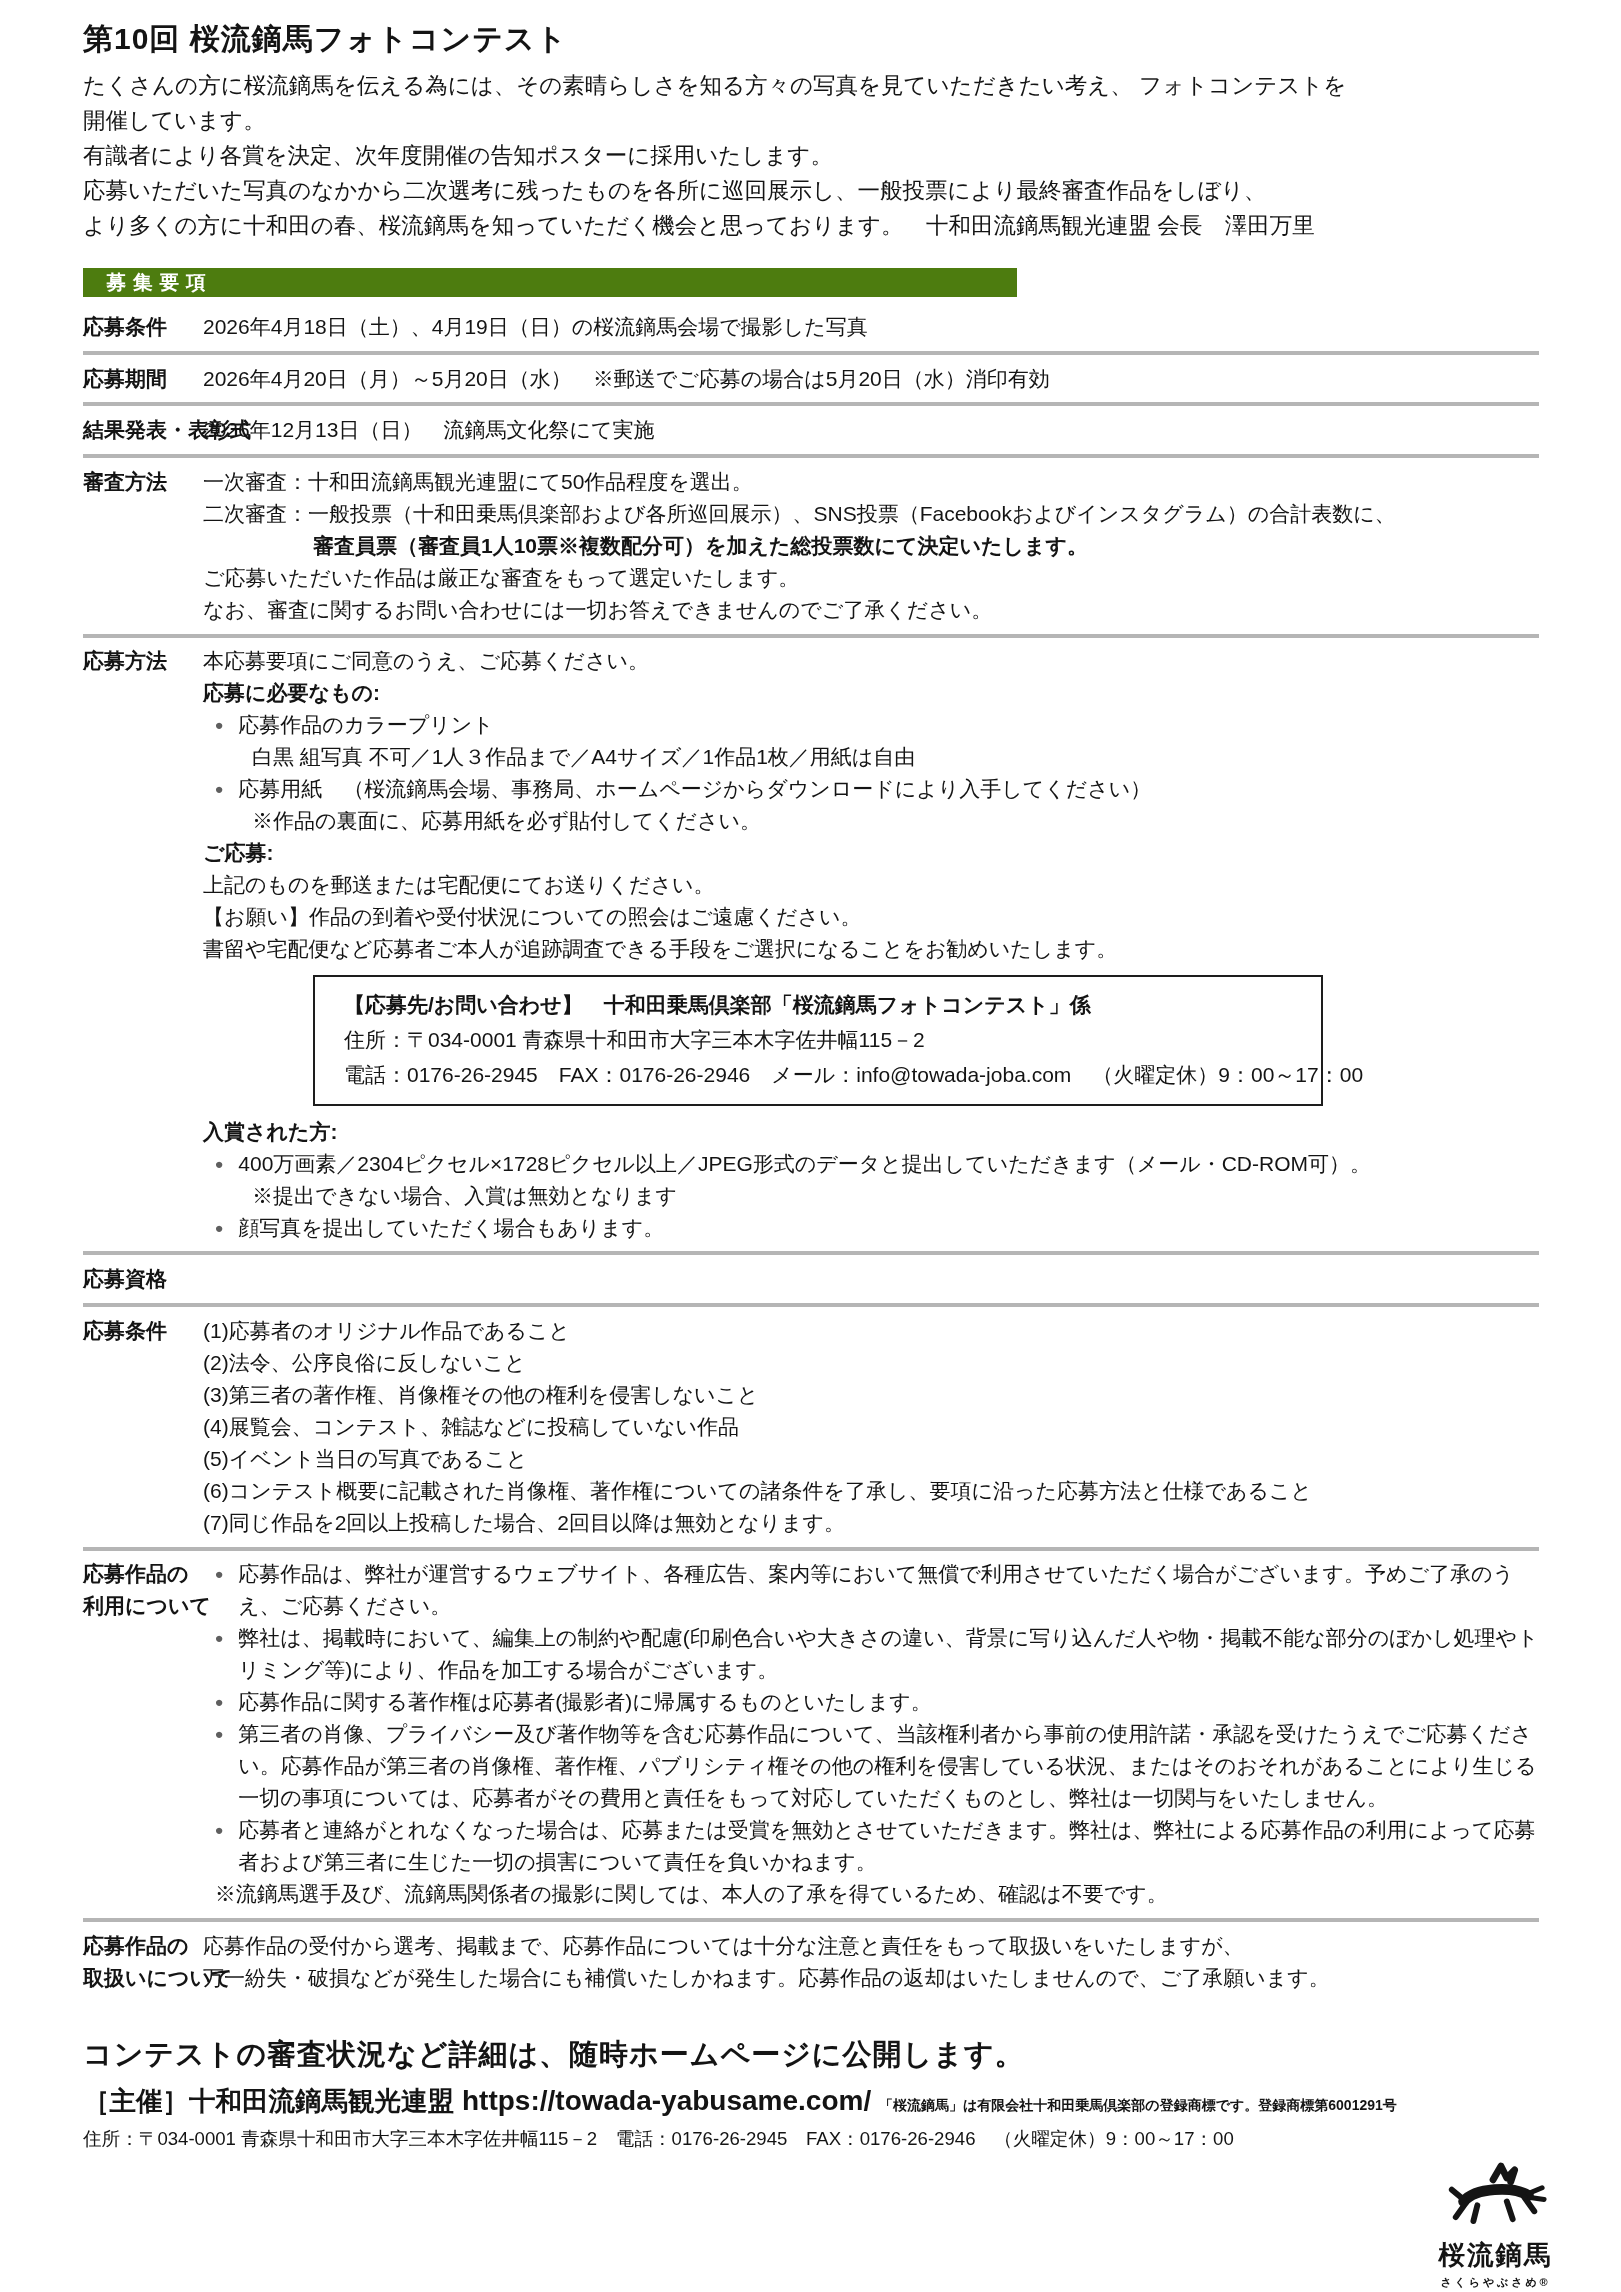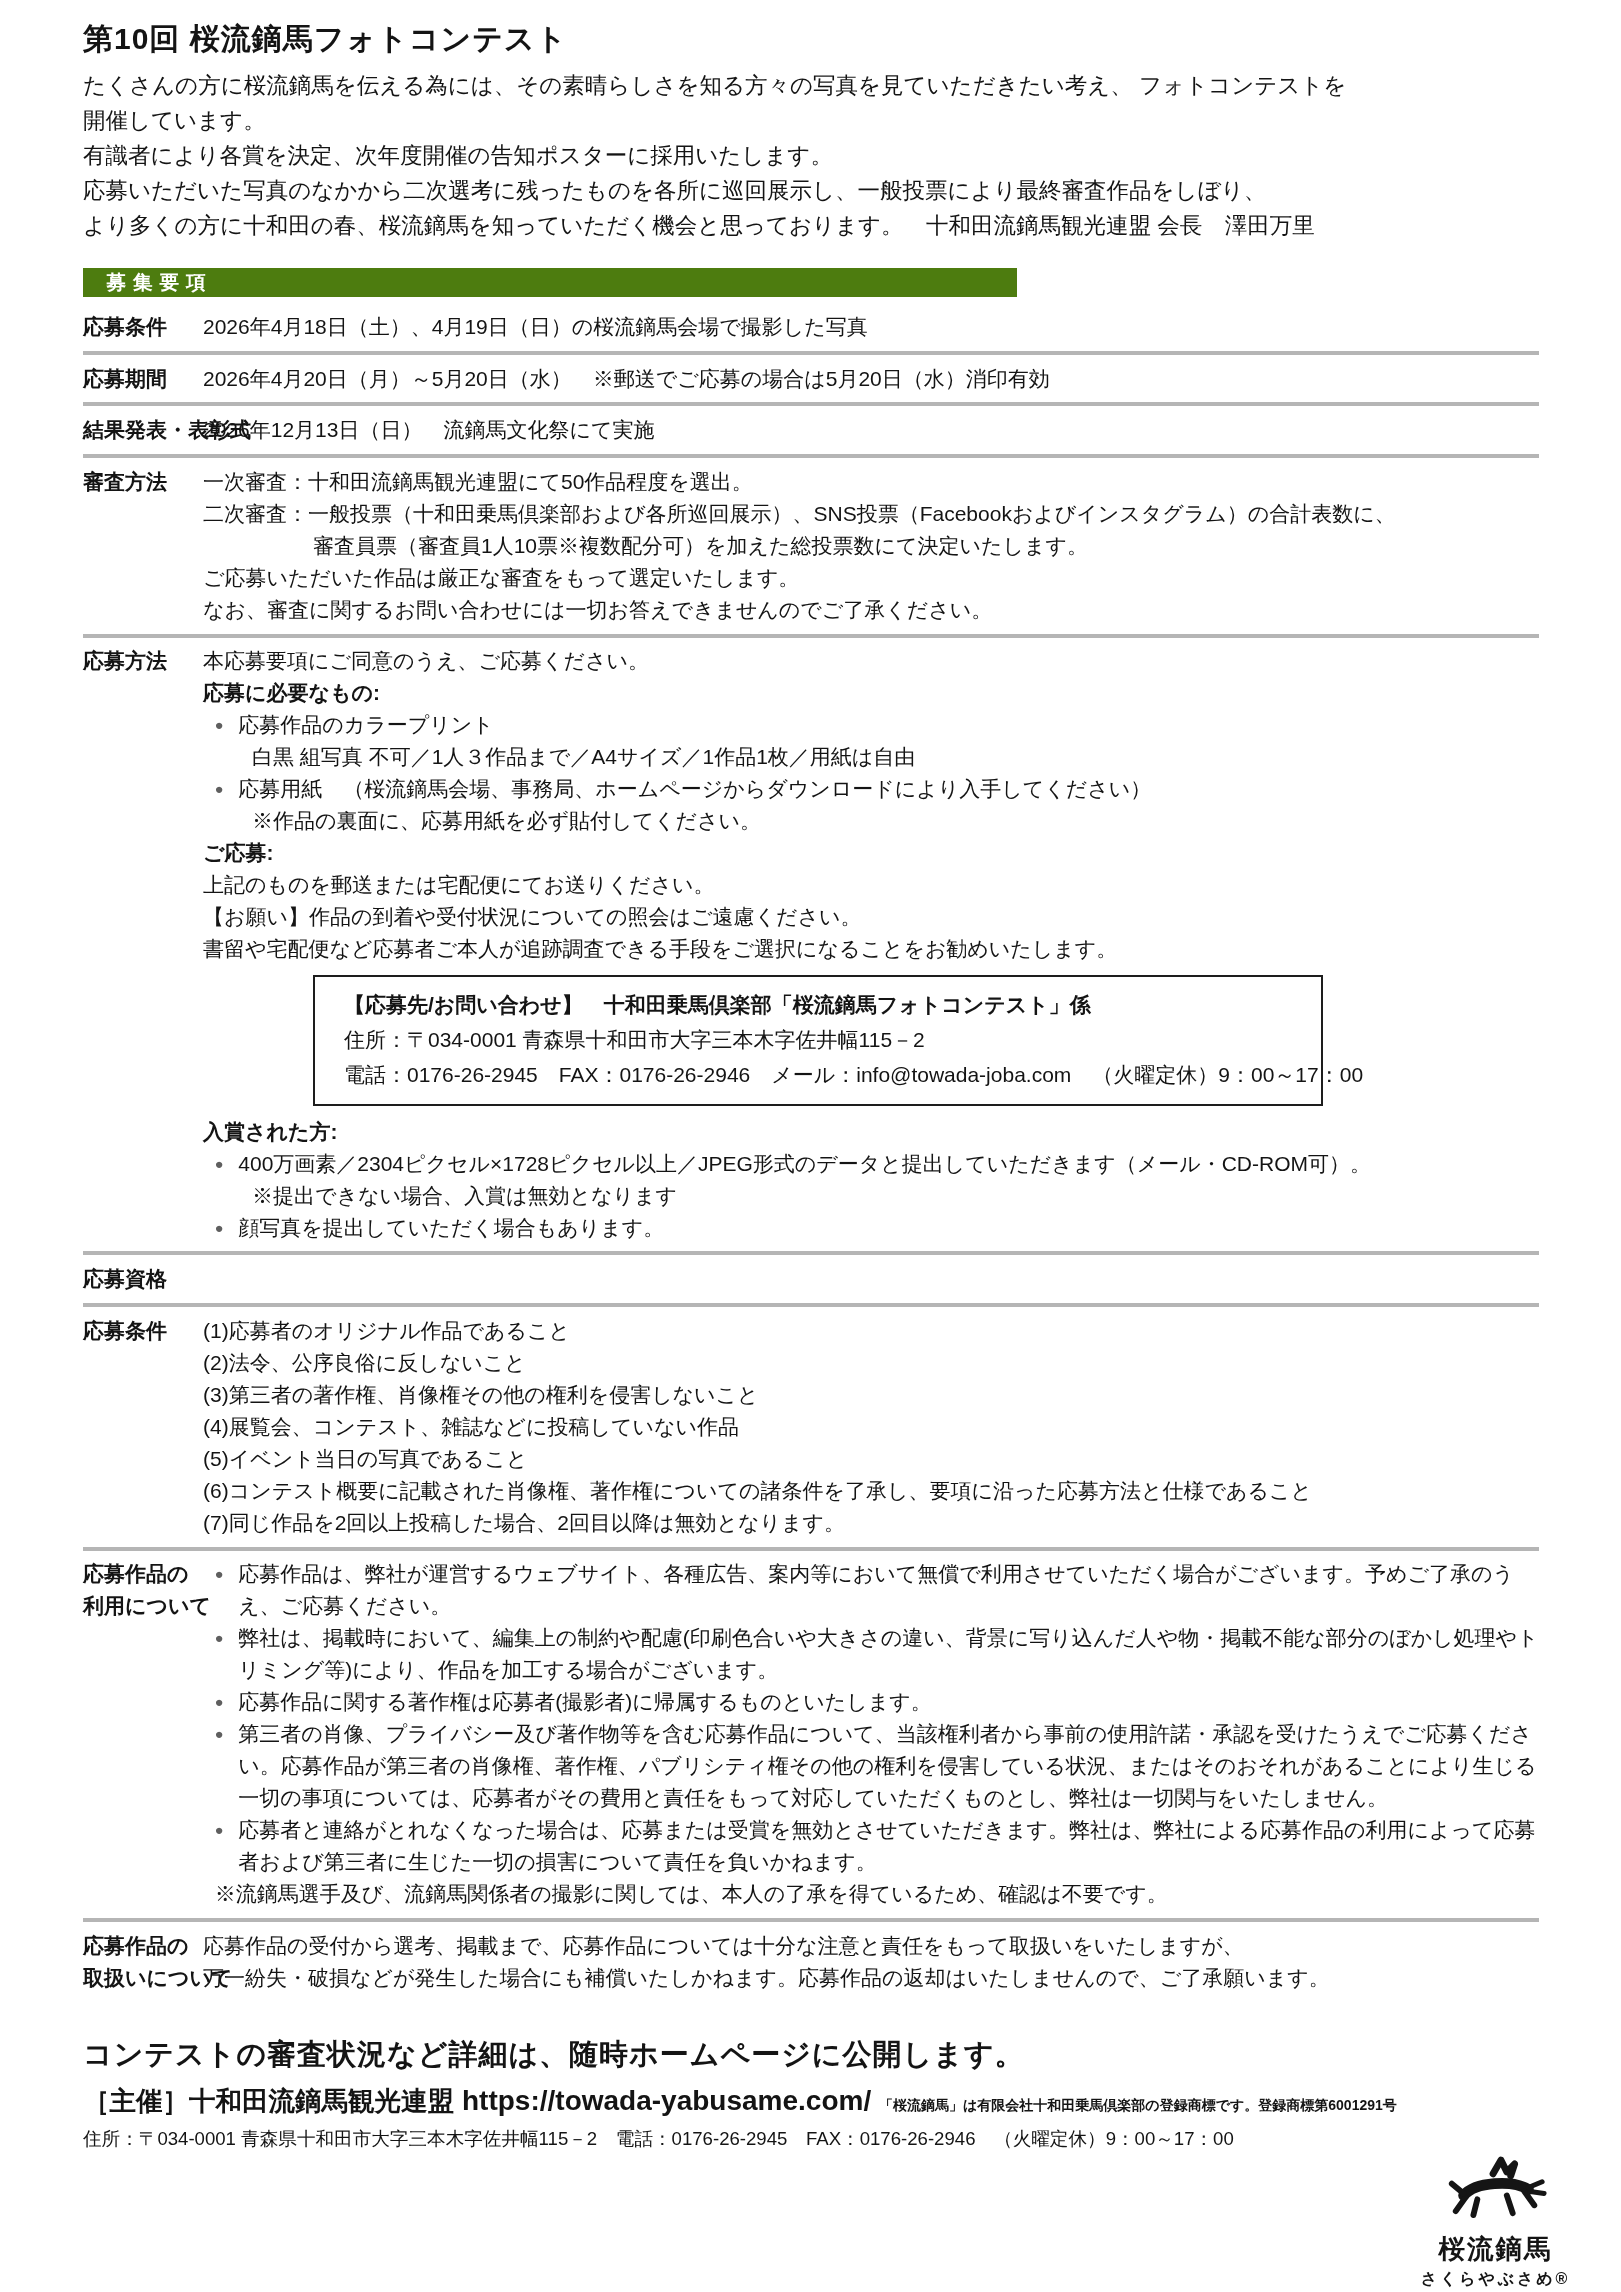--- a/index.html
+++ b/index.html
@@ -27,21 +27,21 @@
     line-height:29px;padding-left:23.5px;
     box-sizing:border-box;
   }
   .rows{margin-top:5.9px;font-size:21px;line-height:32px;}
   .row{display:grid;grid-template-columns:120px 1fr;padding:7.8px 0;}
   .row + .row{border-top:4.9px solid #b5b5b5;}
   .row .label{font-weight:bold;white-space:nowrap;}
   .content div{white-space:nowrap;}
   .content .wrap{white-space:normal;}
   .bold{font-weight:bold;}
-  .indent-judge{padding-left:110px;}
+  .indent-judge{padding-left:110px;font-weight:bold;}
   .bullet-line{display:flex;padding-left:11.8px;}
   .dot{flex:0 0 23.5px;color:#5f5f5f;font-size:14.7px;line-height:32px;}
   .sub-line{padding-left:49px;}
   .note-line{padding-left:11.8px;}
   .contact-box{
     border:2.9px solid #1d1d1d;
     margin:9.8px 0 9.8px 110px;
     width:1010px;box-sizing:border-box;
     padding:9.8px 9.8px 11.8px 29px;
     line-height:35px;
@@ -52,21 +52,21 @@
   .footer-org{display:flex;align-items:baseline;margin-top:7.8px;}
   .footer-org .org{font-size:26.5px;font-weight:bold;}
   .footer-org .url{font-size:28px;font-weight:bold;margin-left:8px;}
   .footer-org .tm{font-size:14px;font-weight:bold;margin-left:7.8px;white-space:nowrap;}
   .footer-addr{font-size:18.6px;margin-top:7.8px;}
   .logo{
     position:absolute;right:47px;bottom:3px;width:157px;
     text-align:center;
   }
   .logo .kanji{font-size:26.5px;font-weight:bold;letter-spacing:2px;font-family:"Liberation Serif", serif;}
-  .logo .kana{font-size:16px;font-weight:bold;letter-spacing:2.9px;margin-top:2px;}
+  .logo .kana{font-size:11px;font-weight:bold;letter-spacing:2.9px;margin-top:2px;}
 </style>
 </head>
 <body>
 
 <div class="page">
 
   <h1 class="title">第10回 桜流鏑馬フォトコンテスト</h1>
 
   <div class="intro">
     <div>たくさんの方に桜流鏑馬を伝える為には、その素晴らしさを知る方々の写真を見ていただきたい考え、 フォトコンテストを</div>

